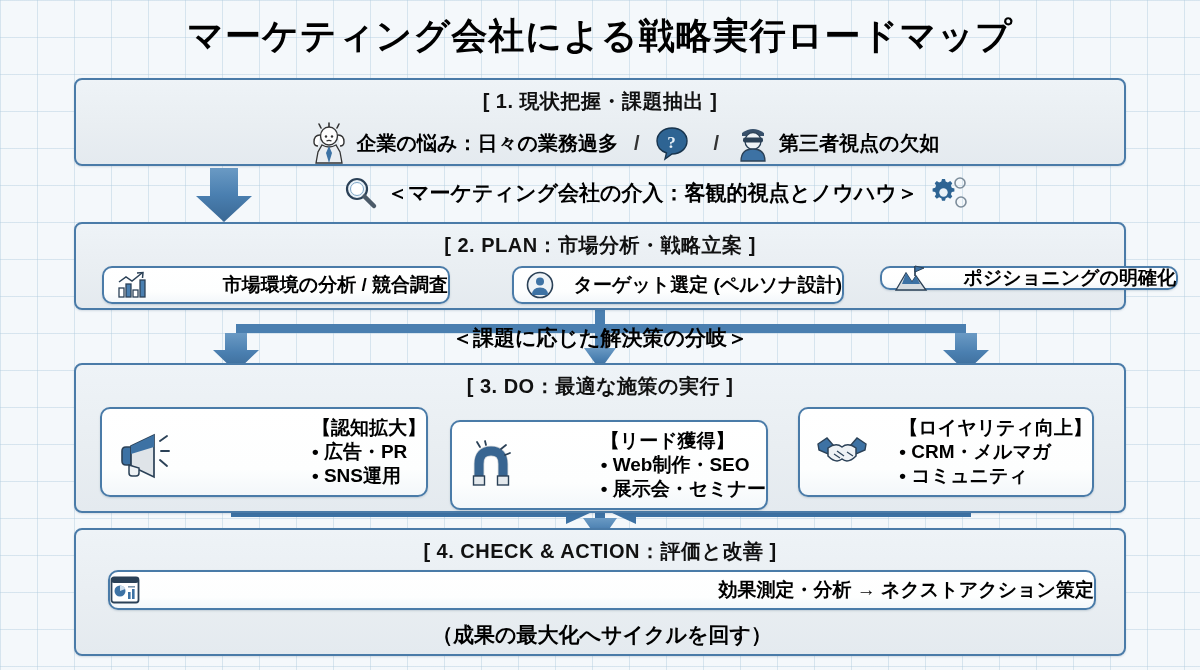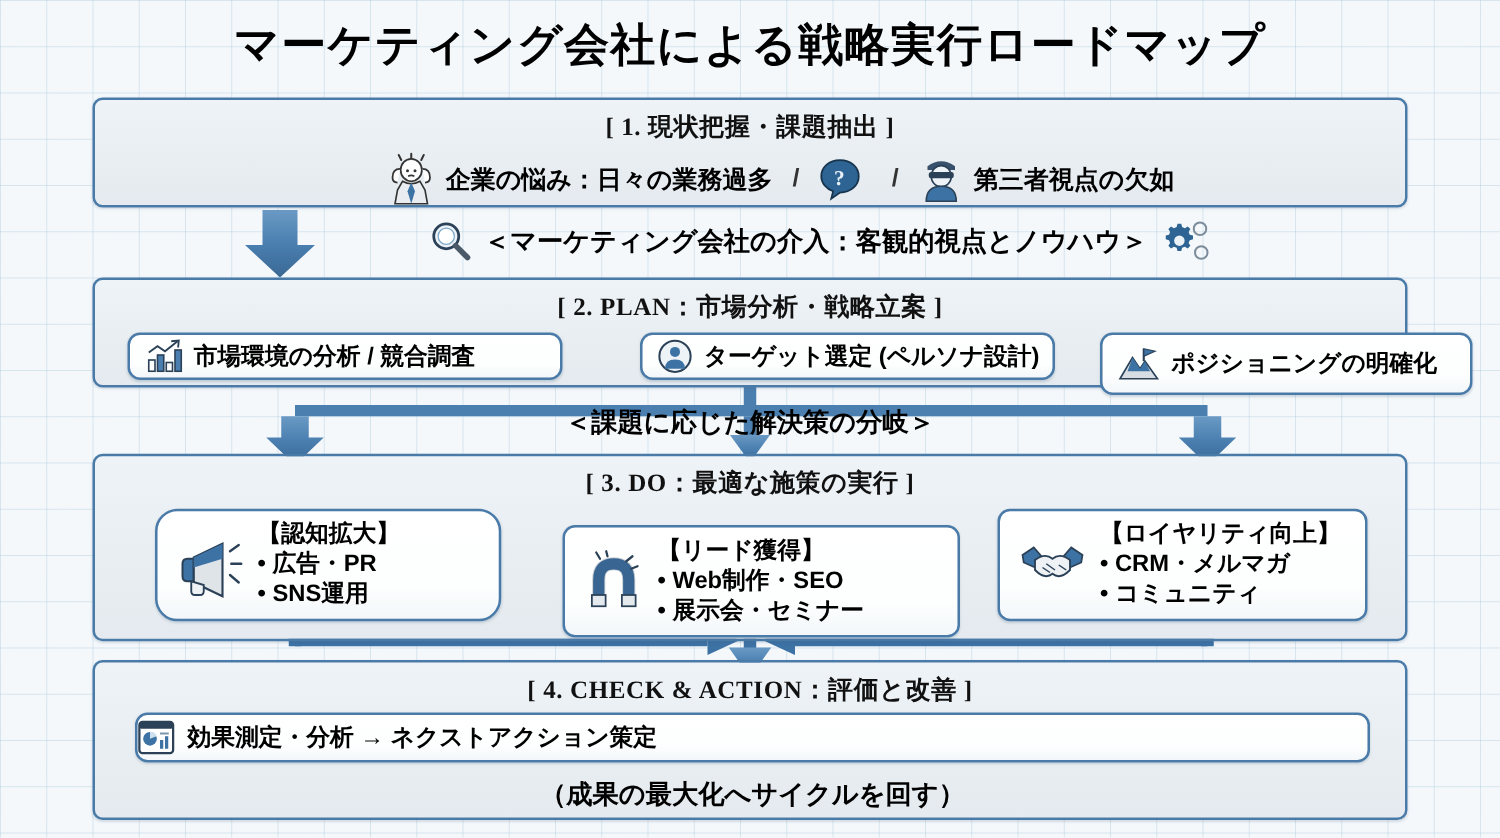--- a/index.html
+++ b/index.html
@@ -48,32 +48,32 @@
   .panel-title {
     position: absolute;
     top: 8px;
     left: 0;
     width: 100%;
     text-align: center;
     font-size: 20px;
     font-weight: bold;
     color: #111;
     letter-spacing: 0.5px;
-    font-family: Liberation Serif, serif;
   }
 
   
   .card {
     position: absolute;
     background: linear-gradient(180deg, #ffffff 0%, #fdfefe 70%, #f3f7fa 100%);
     border: 2px solid #4a7ba8;
     border-radius: 10px;
     display: flex;
     align-items: center;
     box-shadow: 0 1px 2px rgba(60,90,120,0.22);
+    justify-content: space-between;
   }
   .card .card-icon { flex: 0 0 auto; display: flex; align-items: center; justify-content: center; }
   .card .card-text { font-size: 19px; font-weight: bold; color: #000; white-space: nowrap; }
 
   .do-card { flex-direction: row; align-items: center; padding-left: 14px; }
   .do-card .do-body { margin-left: 10px; }
   .do-card .do-head { font-size: 19px; font-weight: bold; color:#000; line-height: 1.28; white-space: nowrap;}
   .do-card .do-item { font-size: 19px; font-weight: bold; color:#000; line-height: 1.28; white-space: nowrap;}
 
   
@@ -269,41 +269,41 @@
       <span class="card-icon">
         <svg width="28" height="28" viewBox="0 0 28 28">
           <circle cx="14" cy="14" r="12.5" fill="#eef3f7" stroke="#2b4157" stroke-width="1.6"></circle>
           <circle cx="14" cy="10.5" r="4" fill="#3d72a4"></circle>
           <path d="M6 24 Q6 16.5 14 16.5 Q22 16.5 22 24Z" fill="#3d72a4"></path>
         </svg>
       </span>
       <span class="card-text" style="margin-left:9px;">ターゲット選定 (ペルソナ設計)</span>
     </div>
 
-    <div class="card" style="left:804px; top:42px; width:298px; height:50px; padding-left:12px;">
+    <div class="card" style="left:804px; top:42px; width:298px; height:24px; padding-left:12px;">
       <span class="card-icon">
         <svg width="34" height="28" viewBox="0 0 34 28">
           <path d="M2 26 L12 9 L18 18 L22 12 L32 26Z" fill="#d7dde2" stroke="#2b4157" stroke-width="1.3"></path>
           <path d="M12 9 L18 18 L22 12 L26 20 L8 20Z" fill="#3d72a4"></path>
           <path d="M21 12 L21 2" stroke="#2b4157" stroke-width="1.7"></path>
           <path d="M21 2 L30 4 L21 8Z" fill="#3d72a4" stroke="#2b4157" stroke-width="1"></path>
         </svg>
       </span>
       <span class="card-text" style="margin-left:9px;">ポジショニングの明確化</span>
     </div>
   </div>
 
   <div class="band" style="left:400px; top:318px; width:400px; height:40px;">
     <span class="band-txt">＜課題に応じた解決策の分岐＞</span>
   </div>
 
   <div class="panel" style="left:74px; top:363px; width:1052px; height:150px;">
     <div class="panel-title">[ 3. DO：最適な施策の実行 ]</div>
 
-    <div class="card do-card" style="left:48px; top:42px; width:277px; height:90px;border-radius:18px;">
+    <div class="card do-card" style="left:24px; top:42px; width:328px; height:90px;">
       <span class="card-icon">
         <svg width="56" height="50" viewBox="0 0 56 50">
           <path d="M6 24 L6 34 Q6 38 10 38 L15 38 L15 20 L10 20 Q6 20 6 24Z" fill="#3d72a4" stroke="#2b4157" stroke-width="1.6"></path>
           <path d="M15 19 L38 8 L38 50 L15 39Z" fill="#dfe4e8" stroke="#2b4157" stroke-width="1.7"></path>
           <path d="M15 19 L38 8 L38 20 L15 27Z" fill="#3d72a4"></path>
           <path d="M13 38 L13 46 Q13 49 16 49 L20 49 Q23 49 23 46 L23 41Z" fill="#eef2f5" stroke="#2b4157" stroke-width="1.5"></path>
           <g stroke="#2b4157" stroke-width="1.9" stroke-linecap="round">
             <path d="M44 14 L51 9"></path>
             <path d="M45 24 L53 24"></path>
             <path d="M44 33 L51 39"></path>

